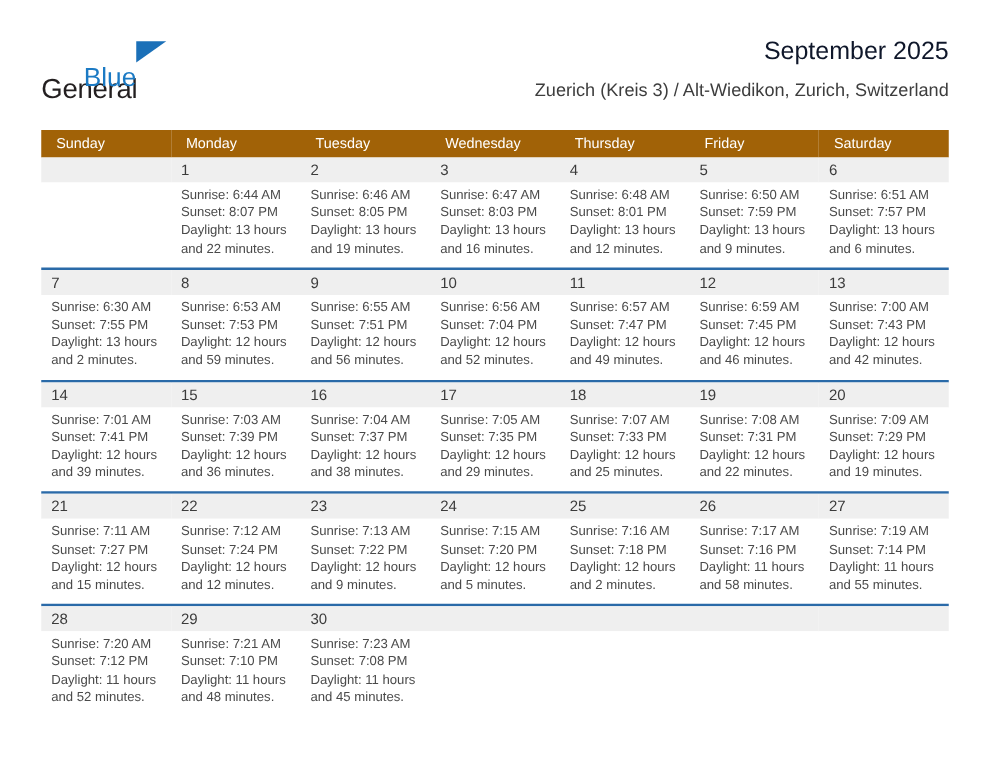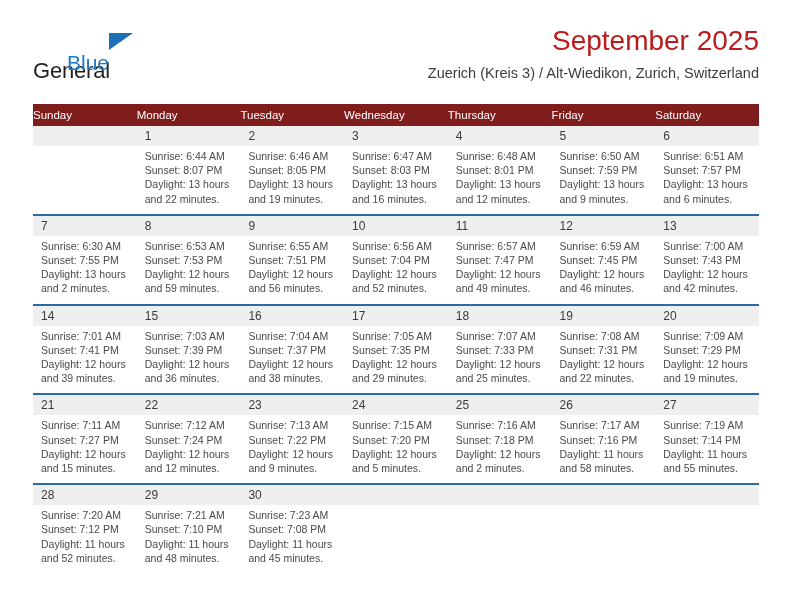--- a/index.html
+++ b/index.html
@@ -61,22 +61,22 @@
     color: #1b7ac4;
     font-family: "Liberation Sans", sans-serif;
   }
   .title-block {
     position: absolute;
     right: 0;
     top: 24px;
     text-align: right;
   }
   .cal-title {
-    font-size: 28px;
-    color: #b91c1c;
+    font-size: 20px;
+    color: #0f172a;
     font-weight: normal;
     line-height: 34px;
     white-space: nowrap;
   }
   .cal-subtitle {
     font-size: 14.5px;
     color: #3d3d3d;
     line-height: 22px;
     margin-top: 4px;
     white-space: nowrap;
@@ -86,26 +86,26 @@
   
   .calendar {
     width: 726px;
     border-collapse: collapse;
     table-layout: fixed;
   }
   .calendar col {
     width: 103.71px;
   }
   thead th {
-    background: #7f1d1d;
+    background: #a16207;
     color: #ffffff;
     font-size: 11.5px;
     font-weight: normal;
     text-align: left;
-    padding: 5px 0 5px 0;
+    padding: 5px 0 5px 12px;
     height: 21px;
     box-sizing: border-box;
   }
   .daynum-row td {
     background: #efefef;
     font-size: 12px;
     color: #3b3b3b;
     padding: 3px 0 3px 8px;
     height: 19px;
     box-sizing: border-box;

